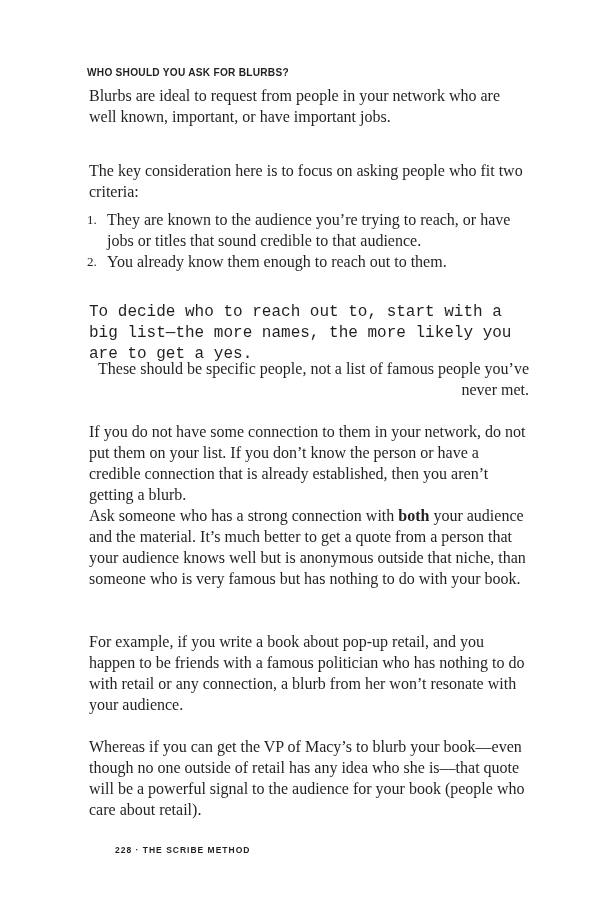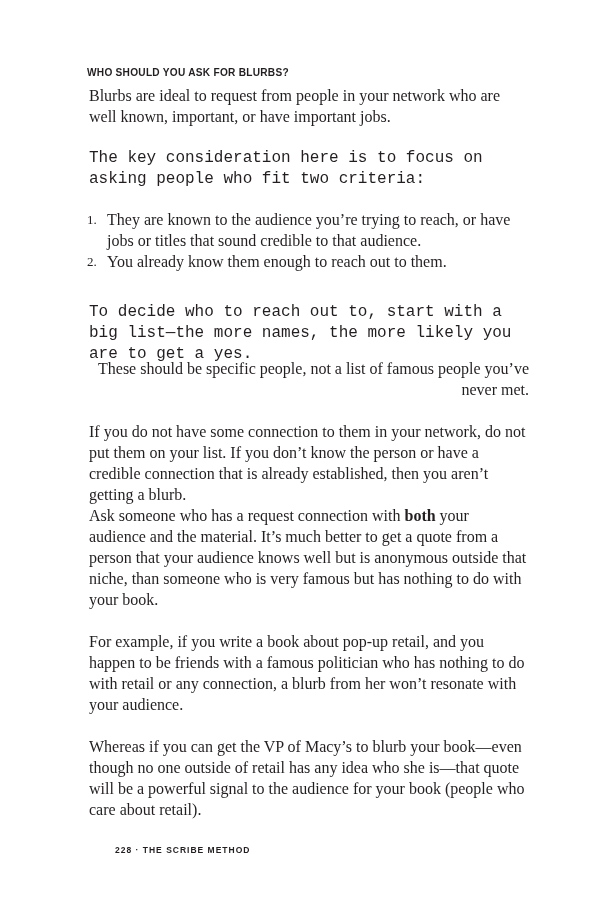--- a/index.html
+++ b/index.html
@@ -14,40 +14,40 @@
     b { font-weight: bold; }
   </style>
 </head>
 <body>
 
 <div class="page">
   <div class="heading">WHO SHOULD YOU ASK FOR BLURBS?</div>
 
   <p class="para" style="top:83px;">Blurbs are ideal to request from people in your network who are well known, important, or have important jobs.</p>
 
-  <p class="para" style="top:146px;font-family:Liberation Mono, monospace;">The key consideration here is to focus on asking people who fit two criteria:</p>
+  <p class="para" style="top:158px;">The key consideration here is to focus on asking people who fit two criteria:</p>
 
   <ul class="list" style="top:209px;">
     <li>
       <span class="num">1.</span>
       <span>They are known to the audience you’re trying to reach, or have jobs or titles that sound credible to that audience.</span>
     </li>
     <li>
       <span class="num">2.</span>
       <span>You already know them enough to reach out to them.</span>
     </li>
   </ul>
 
   <p class="para" style="top:300px;font-family:Liberation Mono, monospace;">To decide who to reach out to, start with a big list—the more names, the more likely you are to get a yes.</p>
 
   <p class="para" style="top:356px;text-align:right;">These should be specific people, not a list of famous people you’ve never met.</p>
 
   <p class="para" style="top:419px;">If you do not have some connection to them in your network, do not put them on your list. If you don’t know the person or have a credible connection that is already established, then you aren’t getting a blurb.</p>
 
-  <p class="para" style="top:503px;"><span>Ask someone who has a request connection with </span><b>both</b><span> your audience and the material. It’s much better to get a quote from a person that your audience knows well but is anonymous outside that niche, than someone who is very famous but has nothing to do with your book.</span></p>
+  <p class="para" style="top:503px;"><span>Ask someone who has a strong connection with </span><b>both</b><span> your audience and the material. It’s much better to get a quote from a person that your audience knows well but is anonymous outside that niche, than someone who is very famous but has nothing to do with your book.</span></p>
 
   <p class="para" style="top:629px;">For example, if you write a book about pop-up retail, and you happen to be friends with a famous politician who has nothing to do with retail or any connection, a blurb from her won’t resonate with your audience.</p>
 
   <p class="para" style="top:734px;">Whereas if you can get the VP of Macy’s to blurb your book—even though no one outside of retail has any idea who she is—that quote will be a powerful signal to the audience for your book (people who care about retail).</p>
 
   <div class="footer">
     <span>228</span>
     <span>·</span>
     <span>THE SCRIBE METHOD</span>
   </div>

